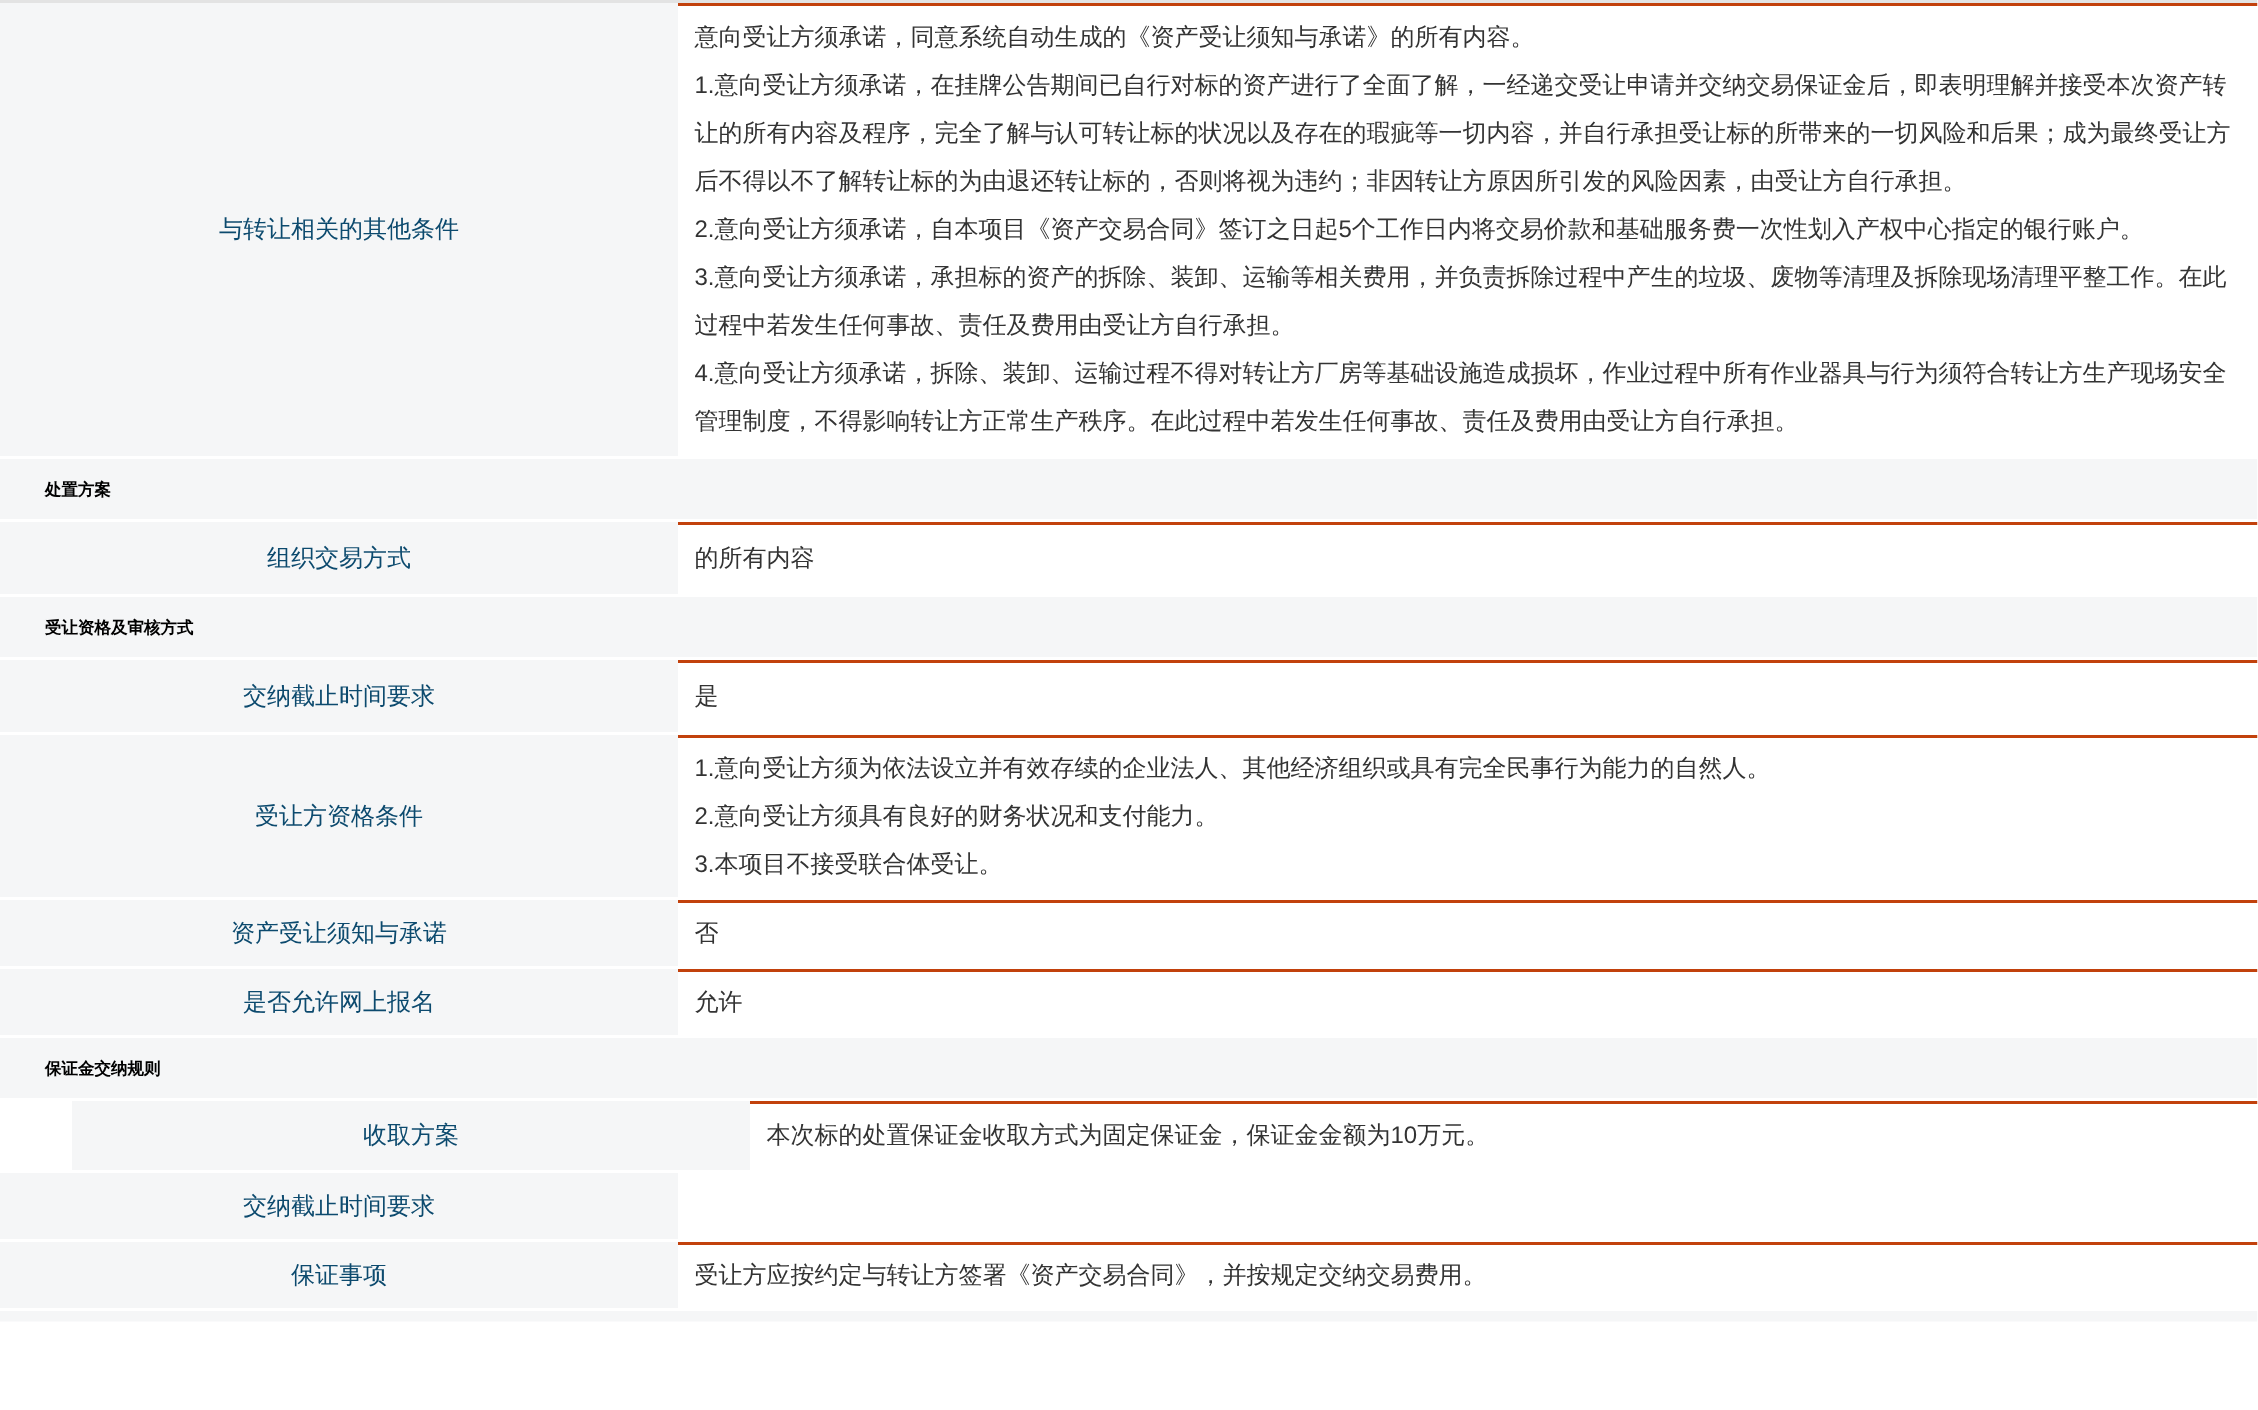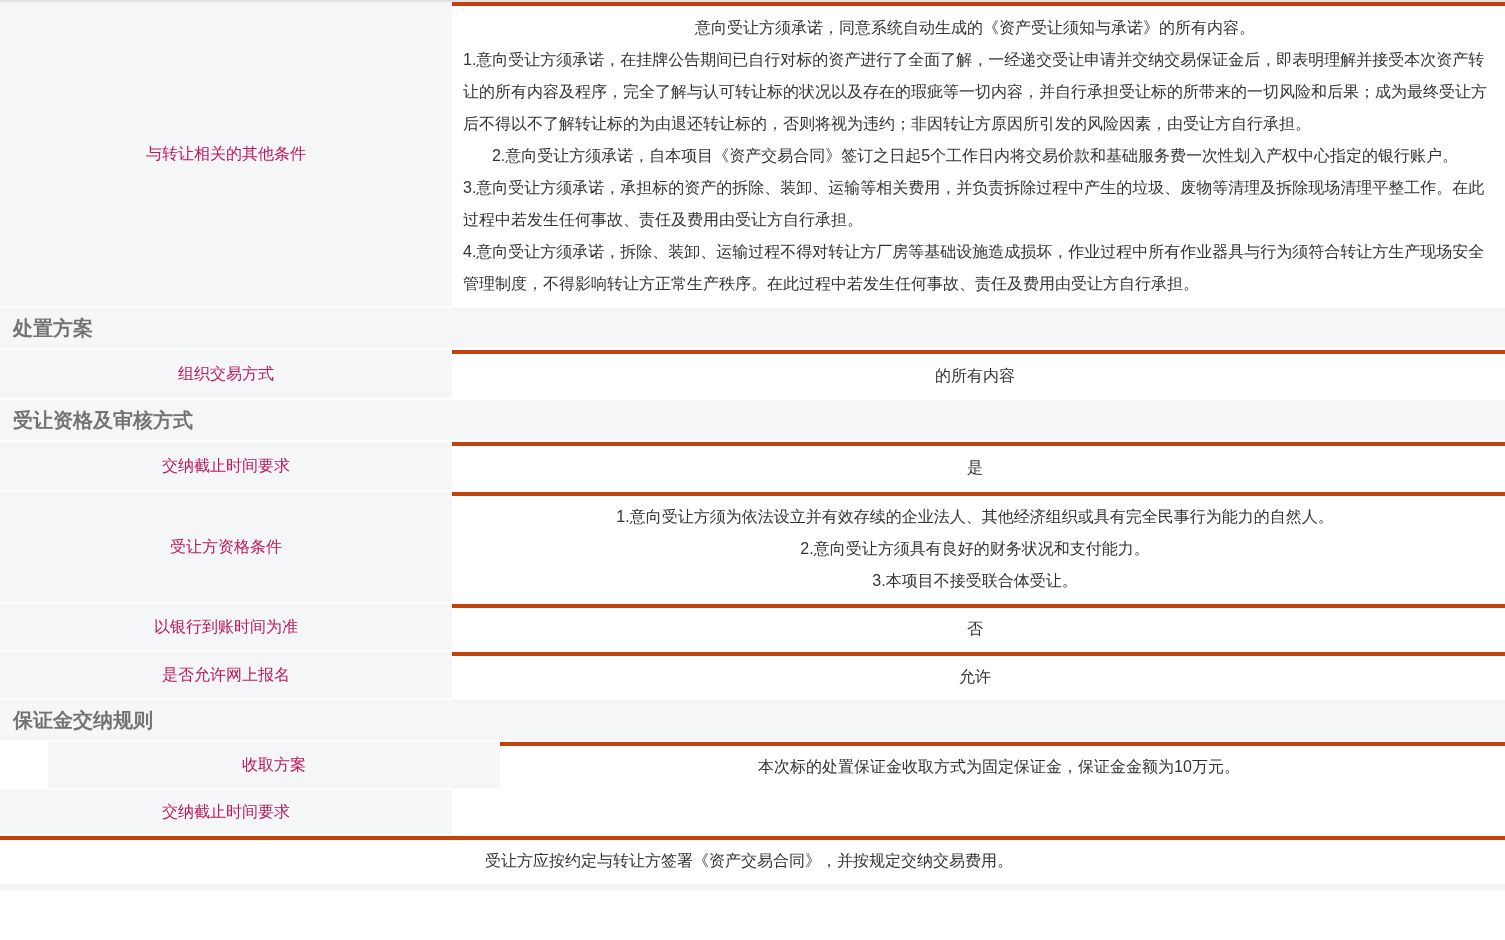--- a/index.html
+++ b/index.html
@@ -22,49 +22,48 @@
   
   .trow { display: flex; align-items: stretch; }
   .cl {
     width: 452px;
     min-width: 452px;
     background: #f5f6f7;
     display: flex;
     align-items: center;
     justify-content: center;
     font-size: 16px;
-    color: #be185d;
+    color: #0c4a6e;
     box-sizing: border-box;
     text-align: center;
   }
   .cv {
     flex: 1;
     background: #ffffff;
     display: flex;
     flex-direction: column;
     justify-content: center;
     padding: 5px 18px 5px 11px;
     font-size: 16px;
     line-height: 32px;
     box-sizing: border-box;
-    border-top: 4px solid #c2410c;
-    align-items: center;
+    border-top: 2px solid #c2410c;
   }
   .para { margin: 0; padding: 0; }
 
   
   .shead {
     background: #f5f6f7;
     min-height: 40px;
     display: flex;
     align-items: center;
-    padding-left: 13px;
-    font-size: 20px;
+    padding-left: 30px;
+    font-size: 11px;
     font-weight: bold;
-    color: #737373;
+    color: #000000;
     box-sizing: border-box;
   }
 
   .h48 { min-height: 48px; }
   .h46 { min-height: 46px; padding-left: 48px; }
   .h44 { min-height: 44px; }
   .h42 { min-height: 42px; }
   .tall .cv { padding-top: 6px; padding-bottom: 6px; }
 
   .bottom-band {
@@ -122,21 +121,21 @@
     </div>
     <div class="cv">
       <p class="para">1.意向受让方须为依法设立并有效存续的企业法人、其他经济组织或具有完全民事行为能力的自然人。</p>
       <p class="para">2.意向受让方须具有良好的财务状况和支付能力。</p>
       <p class="para">3.本项目不接受联合体受让。</p>
     </div>
   </div>
 
   <div class="trow h44">
     <div class="cl">
-      <span>以银行到账时间为准</span>
+      <span>资产受让须知与承诺</span>
     </div>
     <div class="cv">
       <span>否</span>
     </div>
   </div>
 
   <div class="trow h44">
     <div class="cl">
       <span>是否允许网上报名</span>
     </div>
@@ -158,20 +157,23 @@
     </div>
   </div>
 
   <div class="trow h44">
     <div class="cl">
       <span>交纳截止时间要求</span>
     </div>
   </div>
 
   <div class="trow h42">
+    <div class="cl">
+      <span>保证事项</span>
+    </div>
     <div class="cv">
       <span>受让方应按约定与转让方签署《资产交易合同》，并按规定交纳交易费用。</span>
     </div>
   </div>
 
   <div class="bottom-band"></div>
 
 </div>
 
 </body></html>

